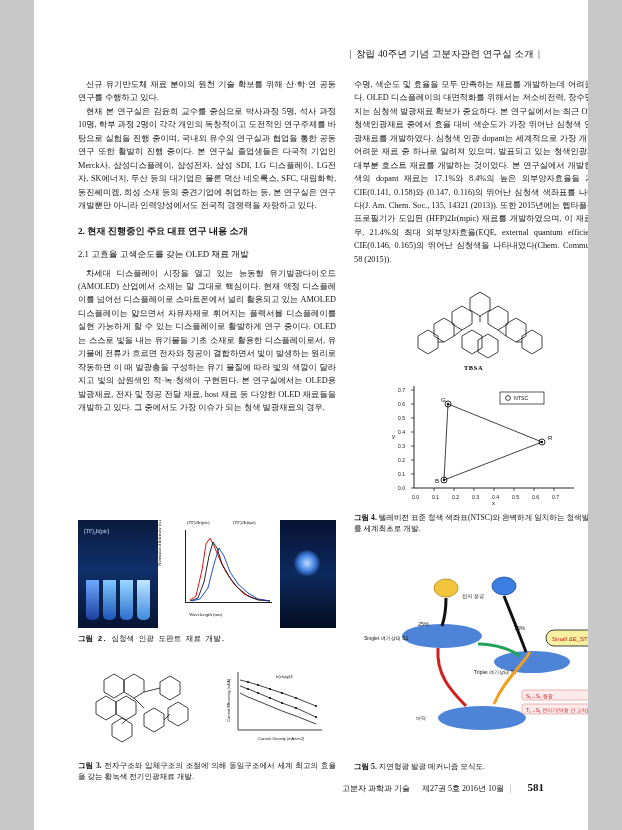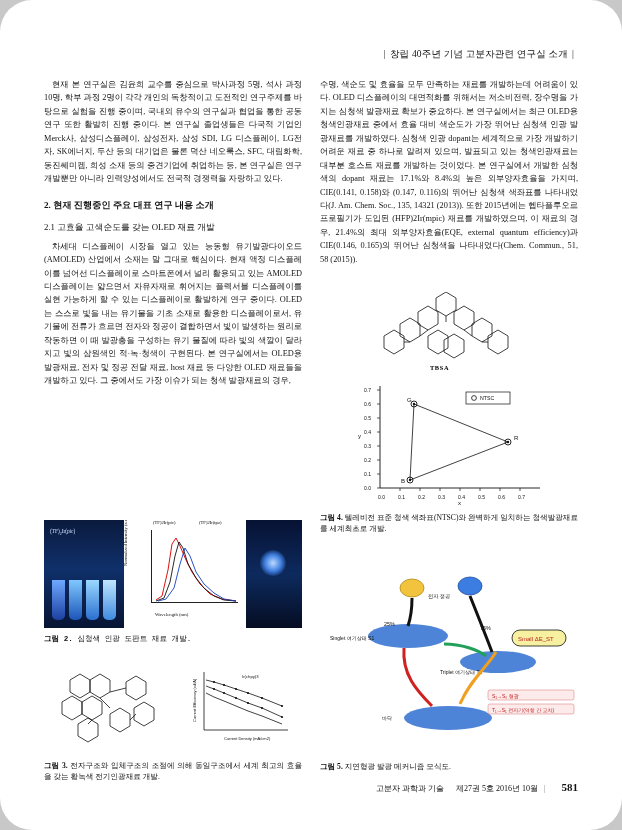--- a/index.html
+++ b/index.html
@@ -5,26 +5,25 @@
   html, body {
     margin: 0;
     padding: 0;
     background: #c8c8c8;
   }
   body {
     font-family: "Liberation Serif", serif;
   }
   .page {
     position: relative;
-    width: 622px;
+    width: 554px;
     height: 830px;
     background: #ffffff;
     margin: 0 auto;
     overflow: hidden;
-    border-radius: 32px;
   }
 
   
   .running-head {
     position: absolute;
     top: 48px;
     right: 44px;
     font-size: 9.5px;
     color: #111;
     letter-spacing: 0.2px;
@@ -243,20 +242,21 @@
 </head>
 <body>
 
 <div class="page">
 
   <div class="running-head">
     <span class="bar">|</span><span>창립 40주년 기념 고분자관련 연구실 소개</span><span class="bar">|</span>
   </div>
 
   <div class="col left">
+    <p>신규 유기반도체 재료 분야의 원천 기술 확보를 위해 산·학·연 공동 연구를 수행하고 있다.</p>
     <p>현재 본 연구실은 김윤희 교수를 중심으로 박사과정 5명, 석사 과정 10명, 학부 과정 2명이 각각 개인의 독창적이고 도전적인 연구주제를 바탕으로 실험을 진행 중이며, 국내외 유수의 연구실과 협업을 통한 공동 연구 또한 활발히 진행 중이다. 본 연구실 졸업생들은 다국적 기업인 Merck사, 삼성디스플레이, 삼성전자, 삼성 SDI, LG 디스플레이, LG전자, SK에너지, 두산 등의 대기업은 물론 덕산 네오룩스, SFC, 대림화학, 동진쎄미켐, 희성 소재 등의 중견기업에 취업하는 등, 본 연구실은 연구 개발뿐만 아니라 인력양성에서도 전국적 경쟁력을 자랑하고 있다.</p>
     <h2 class="sec">2. 현재 진행중인 주요 대표 연구 내용 소개</h2>
     <h3 class="sub">2.1 고효율 고색순도를 갖는 OLED 재료 개발</h3>
     <p>차세대 디스플레이 시장을 열고 있는 능동형 유기발광다이오드(AMOLED) 산업에서 소재는 말 그대로 핵심이다. 현재 액정 디스플레이를 넘어선 디스플레이로 스마트폰에서 널리 활용되고 있는 AMOLED 디스플레이는 얇으면서 자유자재로 휘어지는 플렉서블 디스플레이를 실현 가능하게 할 수 있는 디스플레이로 활발하게 연구 중이다. OLED는 스스로 빛을 내는 유기물을 기초 소재로 활용한 디스플레이로서, 유기물에 전류가 흐르면 전자와 정공이 결합하면서 빛이 발생하는 원리로 작동하면 이 때 발광층을 구성하는 유기 물질에 따라 빛의 색깔이 달라지고 빛의 삼원색인 적·녹·청색이 구현된다. 본 연구실에서는 OLED용 발광재료, 전자 및 정공 전달 재료, host 재료 등 다양한 OLED 재료들을 개발하고 있다. 그 중에서도 가장 이슈가 되는 청색 발광재료의 경우,</p>
   </div>
 
   <div class="col right">
     <p class="noindent">수명, 색순도 및 효율을 모두 만족하는 재료를 개발하는데 어려움이 있다. OLED 디스플레이의 대면적화를 위해서는 저소비전력, 장수명을 가지는 심청색 발광재료 확보가 중요하다. 본 연구실에서는 최근 OLED용 청색인광재료 중에서 효율 대비 색순도가 가장 뛰어난 심청색 인광 발광재료를 개발하였다. 심청색 인광 dopant는 세계적으로 가장 개발하기 어려운 재료 중 하나로 알려져 있으며, 발표되고 있는 청색인광재료는 대부분 호스트 재료를 개발하는 것이었다. 본 연구실에서 개발한 심청색의 dopant 재료는 17.1%와 8.4%의 높은 외부양자효율을 가지며, CIE(0.141, 0.158)와 (0.147, 0.116)의 뛰어난 심청색 색좌표를 나타내었다(J. Am. Chem. Soc., 135, 14321 (2013)). 또한 2015년에는 헵타플루오르프로필기가 도입된 (HFP)2Ir(mpic) 재료를 개발하였으며, 이 재료의 경우, 21.4%의 최대 외부양자효율(EQE, external quantum efficiency)과 CIE(0.146, 0.165)의 뛰어난 심청색을 나타내었다(Chem. Commun., 51, 58 (2015)).</p>
   </div>
 

